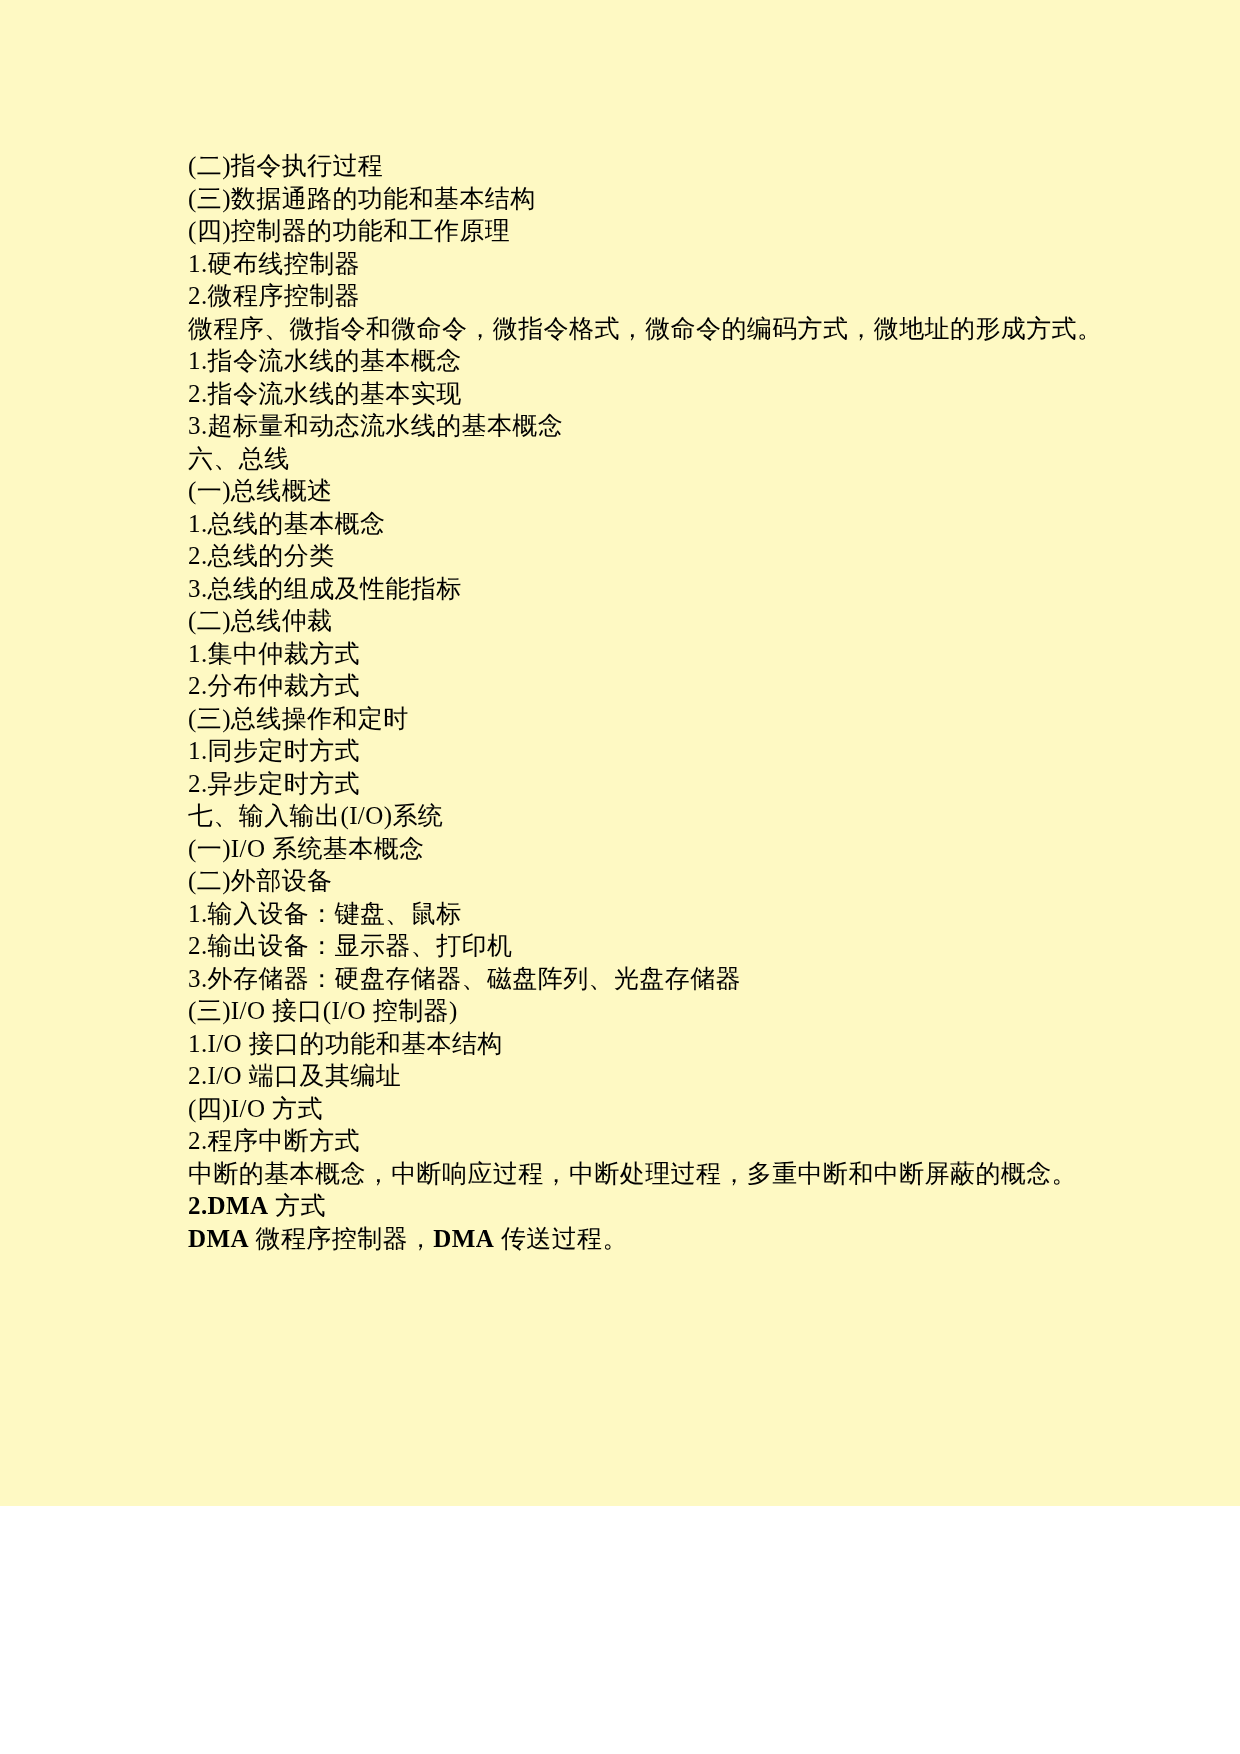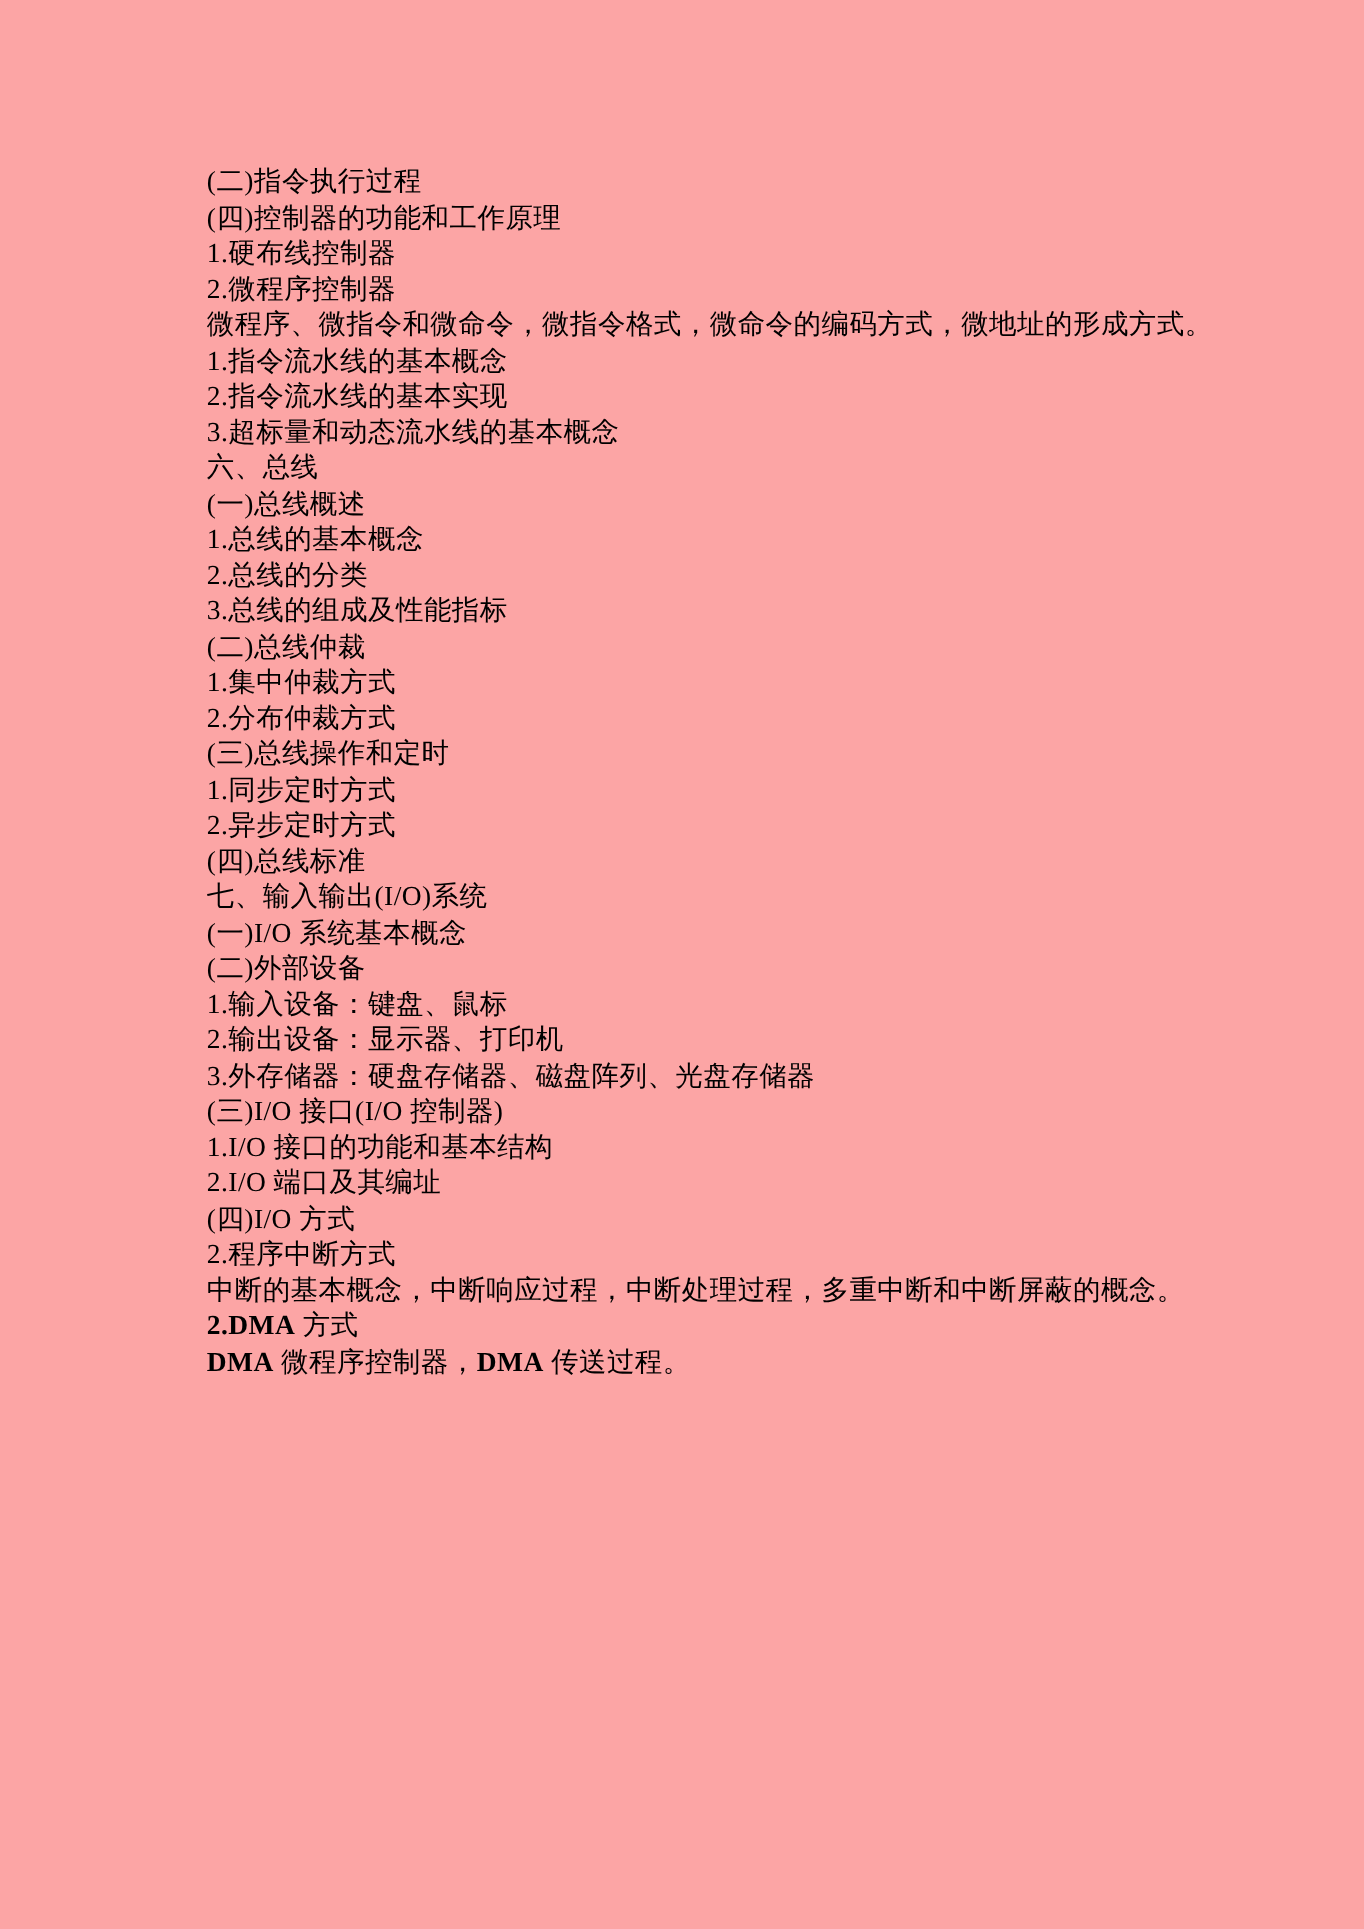--- a/index.html
+++ b/index.html
@@ -13,22 +13,22 @@
       position: relative;
       overflow: hidden;
       color: #000000;
       font-family: "Liberation Serif", "DejaVu Serif", serif;
     }
     .page {
       position: absolute;
       left: 0;
       top: 0;
       width: 1240px;
-      height: 1754px;
-      background: #fca5a5;
+      height: 1506px;
+      background: #fef9c3;
     }
     .content {
       position: absolute;
       left: 188px;
       top: 150px;
       width: 920px;
     }
     .line {
       font-size: 25px;
       line-height: 32.5px;
@@ -39,39 +39,39 @@
     .latin-bold {
       font-weight: bold;
     }
   </style>
 </head>
 <body>
 
 <div class="page">
   <div class="content">
     <div class="line">(二)指令执行过程</div>
+    <div class="line">(三)数据通路的功能和基本结构</div>
     <div class="line">(四)控制器的功能和工作原理</div>
     <div class="line">1.硬布线控制器</div>
     <div class="line">2.微程序控制器</div>
     <div class="line">微程序、微指令和微命令，微指令格式，微命令的编码方式，微地址的形成方式。</div>
     <div class="line">1.指令流水线的基本概念</div>
     <div class="line">2.指令流水线的基本实现</div>
     <div class="line">3.超标量和动态流水线的基本概念</div>
     <div class="line">六、总线</div>
     <div class="line">(一)总线概述</div>
     <div class="line">1.总线的基本概念</div>
     <div class="line">2.总线的分类</div>
     <div class="line">3.总线的组成及性能指标</div>
     <div class="line">(二)总线仲裁</div>
     <div class="line">1.集中仲裁方式</div>
     <div class="line">2.分布仲裁方式</div>
     <div class="line">(三)总线操作和定时</div>
     <div class="line">1.同步定时方式</div>
     <div class="line">2.异步定时方式</div>
-    <div class="line">(四)总线标准</div>
     <div class="line">七、输入输出(I/O)系统</div>
     <div class="line">(一)I/O 系统基本概念</div>
     <div class="line">(二)外部设备</div>
     <div class="line">1.输入设备：键盘、鼠标</div>
     <div class="line">2.输出设备：显示器、打印机</div>
     <div class="line">3.外存储器：硬盘存储器、磁盘阵列、光盘存储器</div>
     <div class="line">(三)I/O 接口(I/O 控制器)</div>
     <div class="line">1.I/O 接口的功能和基本结构</div>
     <div class="line">2.I/O 端口及其编址</div>
     <div class="line">(四)I/O 方式</div>

